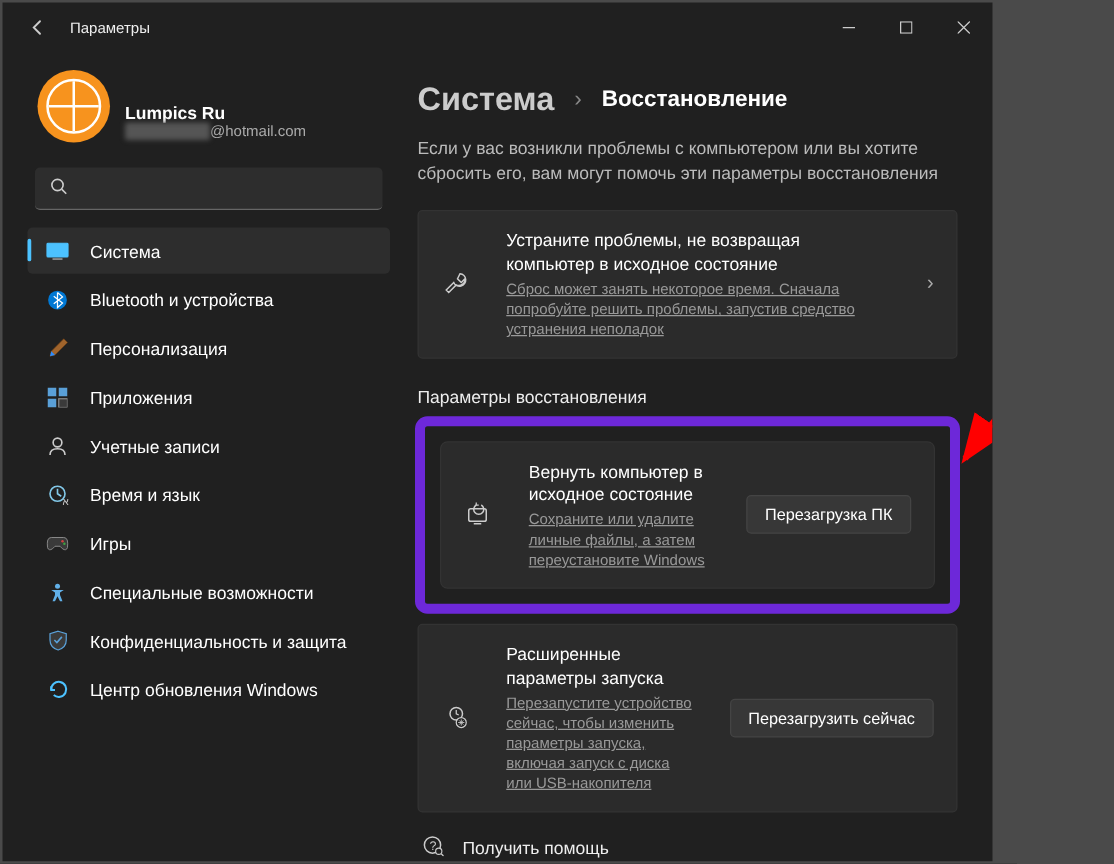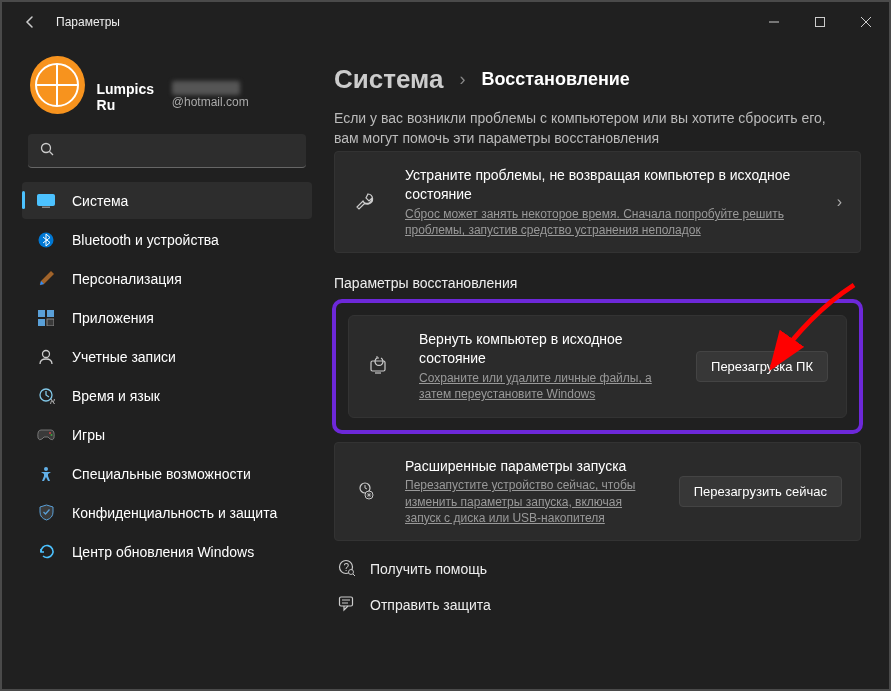--- a/index.html
+++ b/index.html
@@ -4,21 +4,21 @@
 <style>
   * { box-sizing: border-box; margin: 0; padding: 0; }
   body {
     background: #4a4a4a;
     font-family: "Segoe UI", -apple-system, sans-serif;
     width: 891px;
     height: 691px;
     overflow: hidden;
   }
   .window {
-    width: 887px;
+    width: 792px;
     height: 687px;
     margin: 2px;
     background: #202020;
     color: #fff;
     display: flex;
     flex-direction: column;
     position: relative;
   }
   .titlebar {
     height: 40px;
@@ -91,21 +91,21 @@
     content: "";
     position: absolute;
     background: #fff;
   }
   .avatar .fruit::before {
     width: 2px; height: 40px; left: 19px; top: 0;
   }
   .avatar .fruit::after {
     width: 40px; height: 2px; top: 19px; left: 0;
   }
-  .profile-txt { display: flex; flex-direction: row; margin-top: 23px; }
+  .profile-txt { display: flex; flex-direction: column; margin-top: 23px; }
   .profile-name { font-size: 14px; font-weight: 600; }
   .profile-email { font-size: 12px; color: #aaa; }
   .email-blur {
     display: inline-block;
     background: #555;
     color: transparent;
     border-radius: 2px;
     filter: blur(2px);
   }
   .search {
@@ -169,21 +169,21 @@
     gap: 16px;
     margin-bottom: 14px;
   }
   .bc-first { font-size: 26px; font-weight: 600; color: #ccc; }
   .bc-chev { font-size: 18px; color: #888; }
   .bc-last { font-size: 18px; font-weight: 600; color: #fff; }
   .intro {
     font-size: 14px;
     color: #bbb;
     line-height: 1.4;
-    margin-bottom: 3px;
+    margin-bottom: 20px;
     max-width: 500px;
   }
   .card {
     background: #2b2b2b;
     border: 1px solid #333;
     border-radius: 4px;
     padding: 14px 18px 14px 18px;
     display: flex;
     align-items: center;
     gap: 28px;
@@ -201,21 +201,21 @@
   .card-body { flex: 1; }
   .card-title { font-size: 14px; color: #fff; line-height: 1.35; }
   .card-desc { font-size: 12px; color: #999; line-height: 1.35; margin-top: 2px; text-decoration: underline; }
   .card-right-chev { color: #aaa; font-size: 16px; margin-left: 8px; }
   .section-h {
     font-size: 14px;
     color: #eee;
     margin: 22px 0 10px 0;
   }
   .highlight-wrap {
-    border: 4px solid #6d28d9;
+    border: 8px solid #6d28d9;
     border-radius: 10px;
     margin: -2px -2px 8px -2px;
     padding: 12px;
   }
   .highlight-wrap .card { margin: 0; border-radius: 6px; }
   .action-btn {
     background: #373737;
     border: 1px solid #444;
     border-radius: 4px;
     color: #fff;

